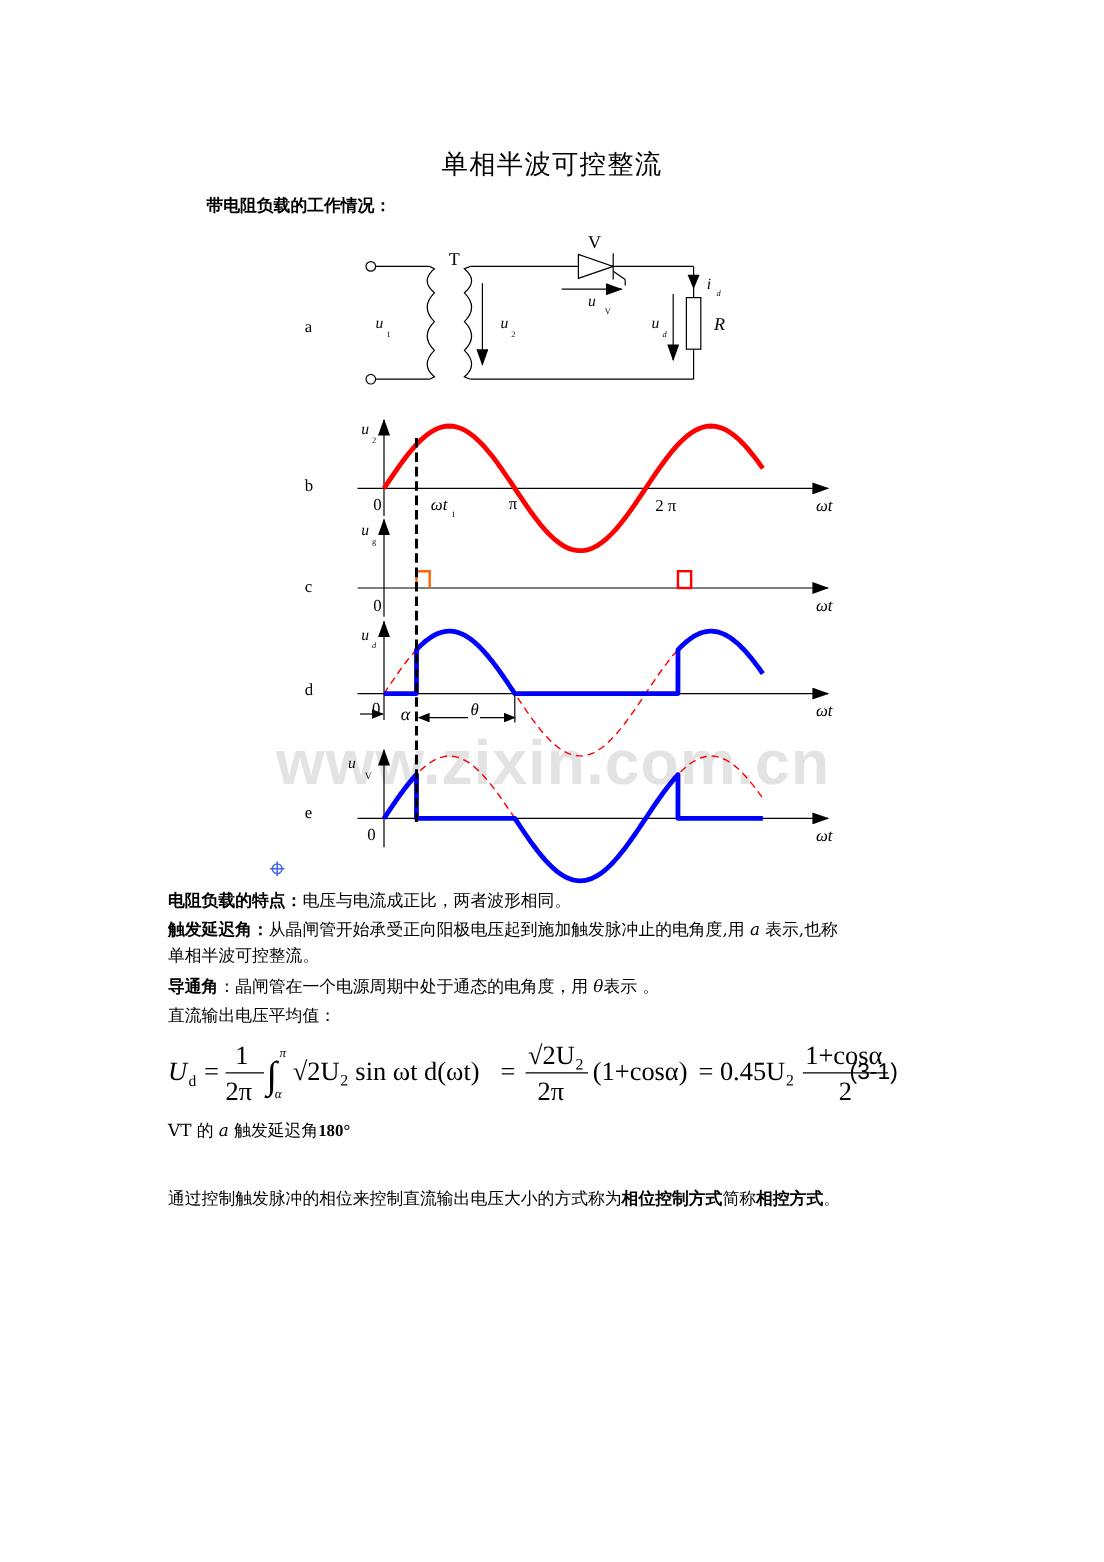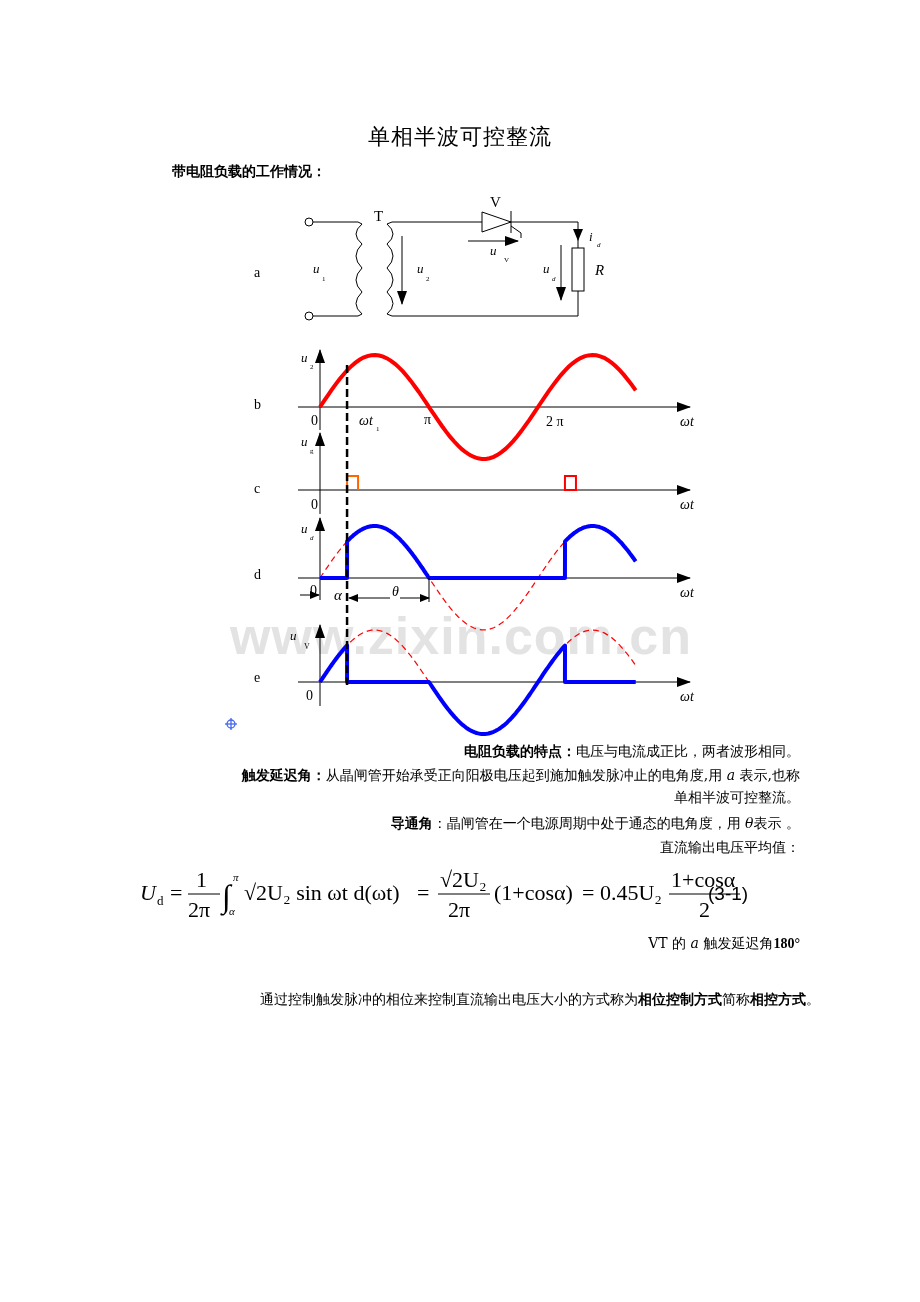--- a/index.html
+++ b/index.html
@@ -1,21 +1,21 @@
 <!DOCTYPE html>
 <html><head>
 <meta charset="utf-8">
 <style>
   html, body { margin: 0; padding: 0; background: #ffffff; }
   body { width: 920px; height: 1302px; position: relative; overflow: hidden;
          font-family: "DejaVu Serif", "Liberation Serif", serif; color: #000; }
   .abs { position: absolute; }
   .title { top: 122px; left: 0; width: 920px; text-align: center; font-size: 22px; font-weight: normal; letter-spacing: 1px; }
   .subhead { top: 163px; left: 140px; font-size: 14px; font-weight: bold; font-family: "DejaVu Sans", "Liberation Sans", sans-serif; margin-left: 32px; }
-  .para { left: 140px; font-size: 14px; line-height: 22px; width: 660px; text-align: right; }
+  .para { left: 140px; font-size: 14px; line-height: 22px; width: 660px; }
   .para b { font-family: "DejaVu Sans", "Liberation Sans", sans-serif; font-weight: bold; }
   .formula { top: 865px; left: 140px; width: 650px; height: 60px; }
   .watermark { top: 606px; left: 230px; font-family: "Liberation Sans", sans-serif; font-size: 52px; color: #e3e3e3; letter-spacing: 1px; pointer-events: none; font-weight: bold; }
   svg text { font-family: "Liberation Serif", "DejaVu Serif", serif; }
   .crosshair { top: 717px; left: 224px; width: 14px; height: 14px; }
 </style>
 </head>
 <body>
 
 <div class="abs watermark">www.zixin.com.cn</div>

